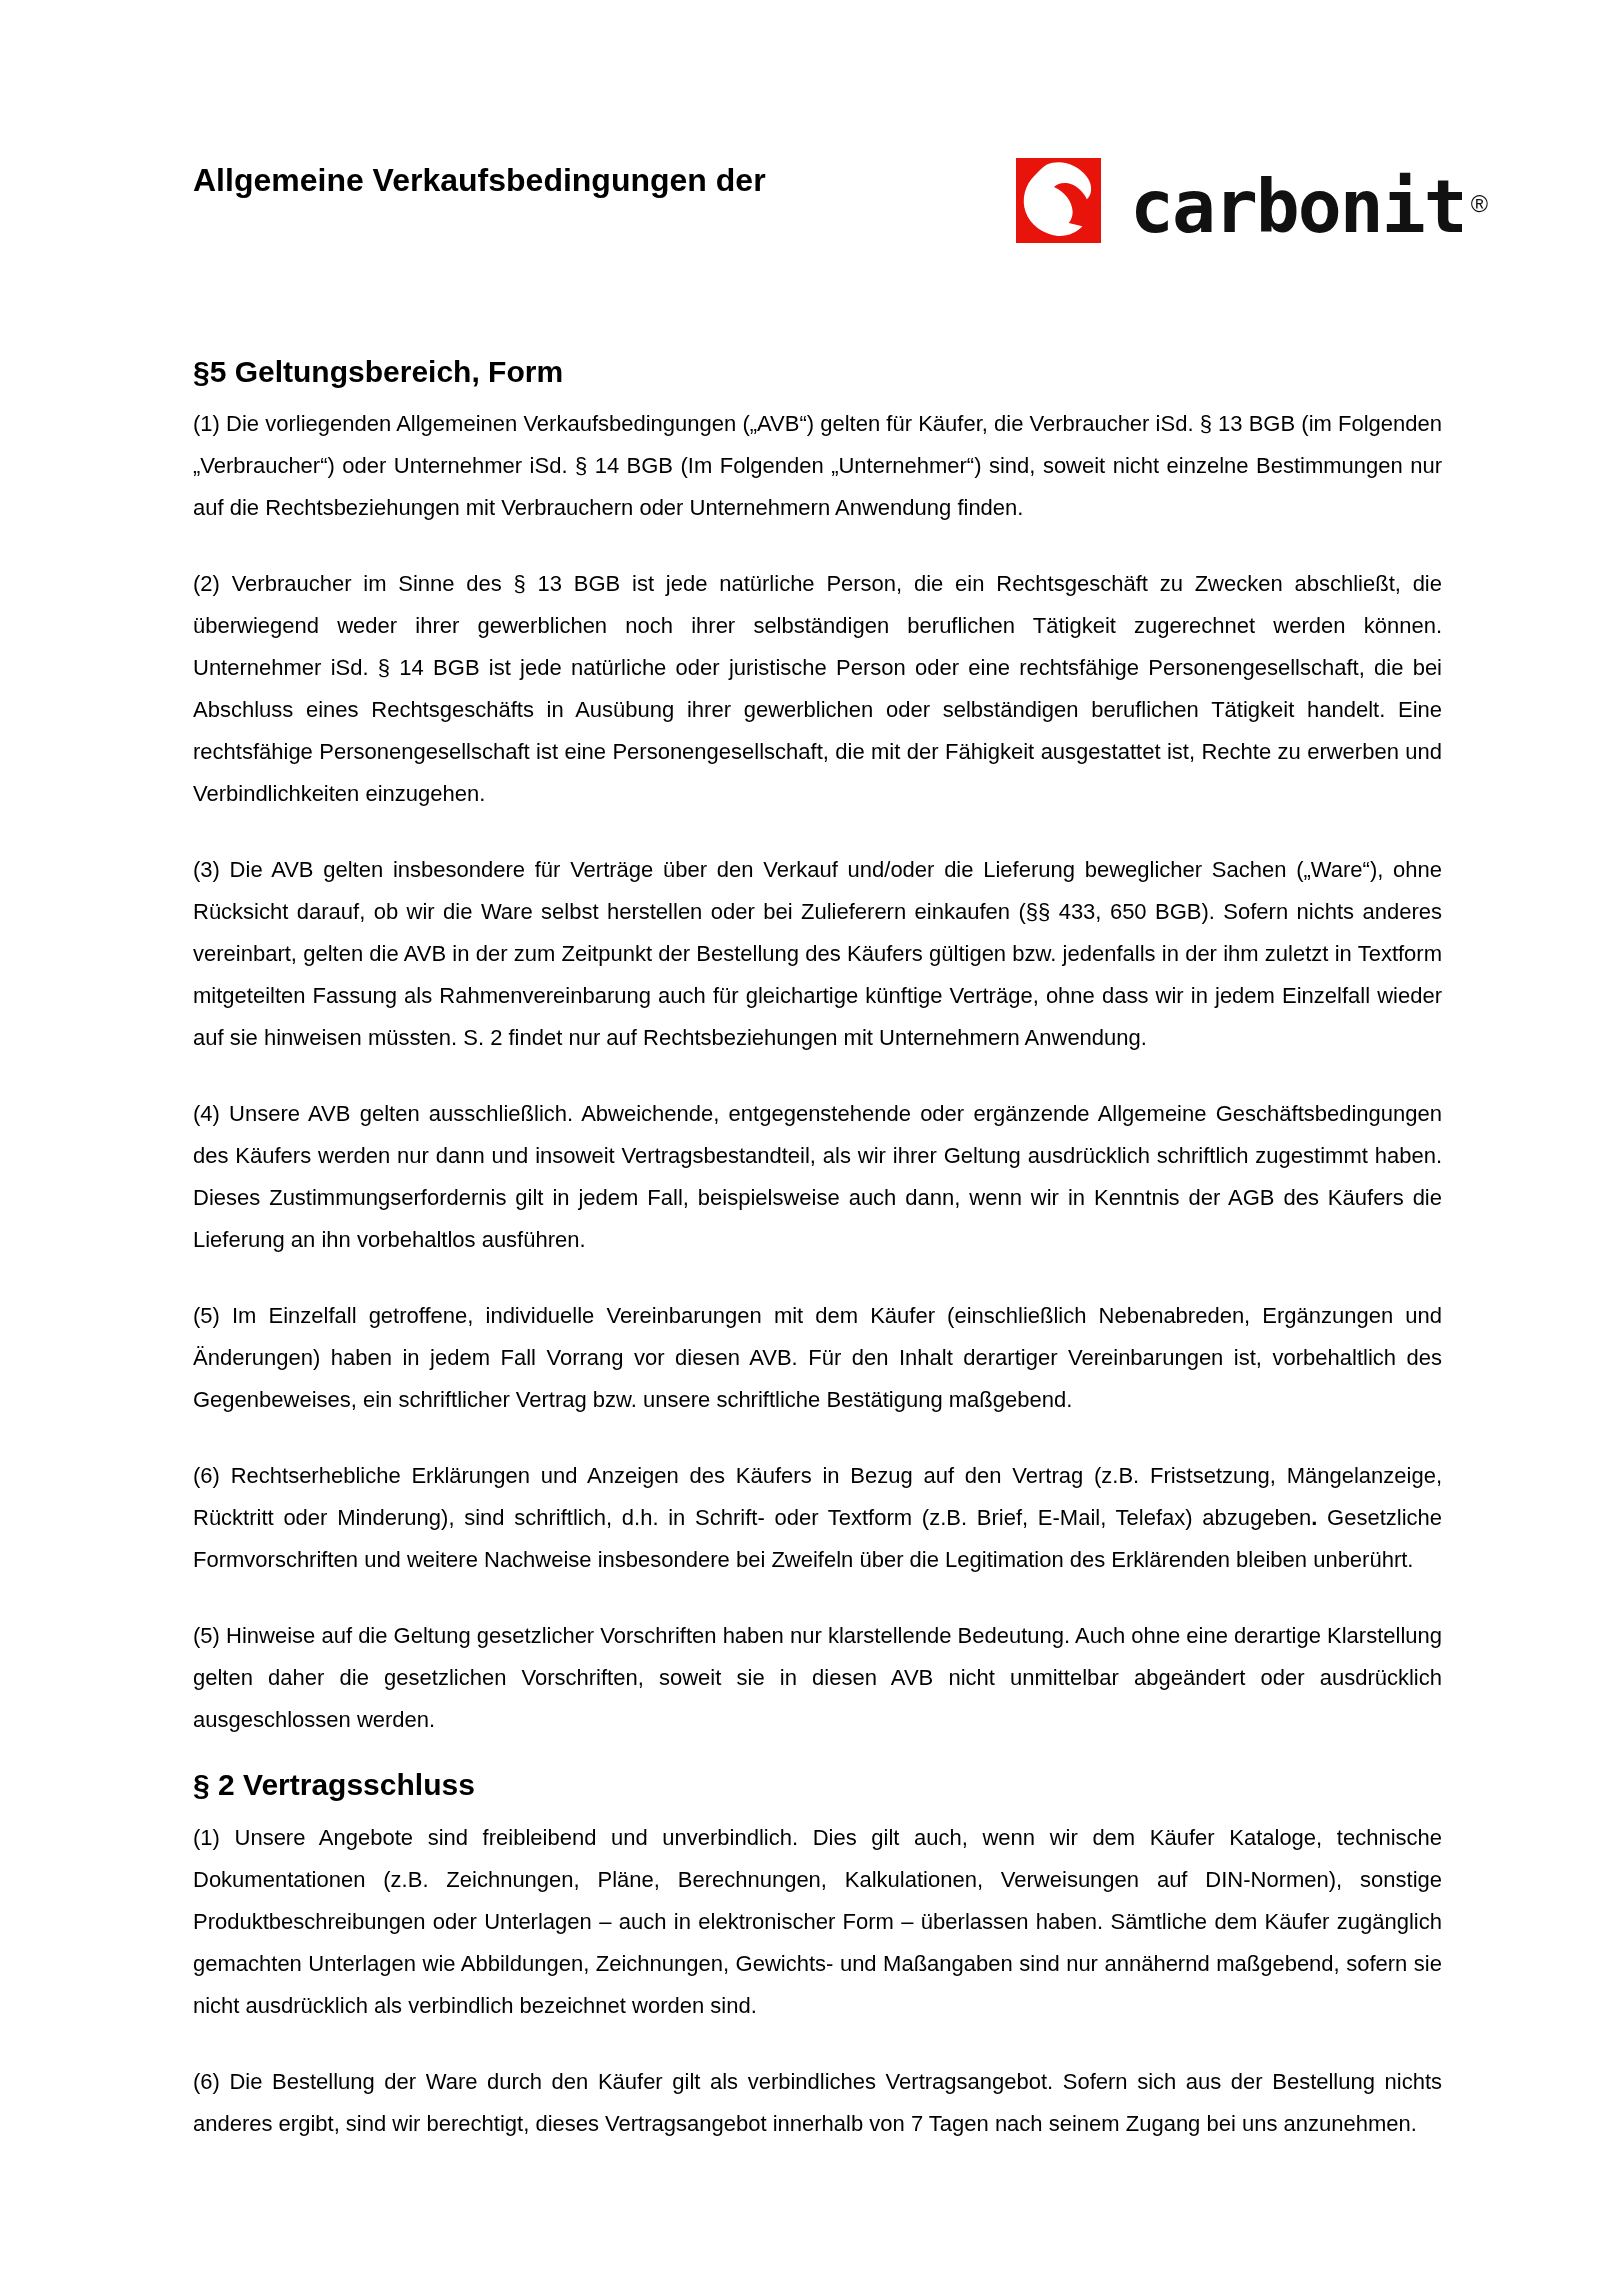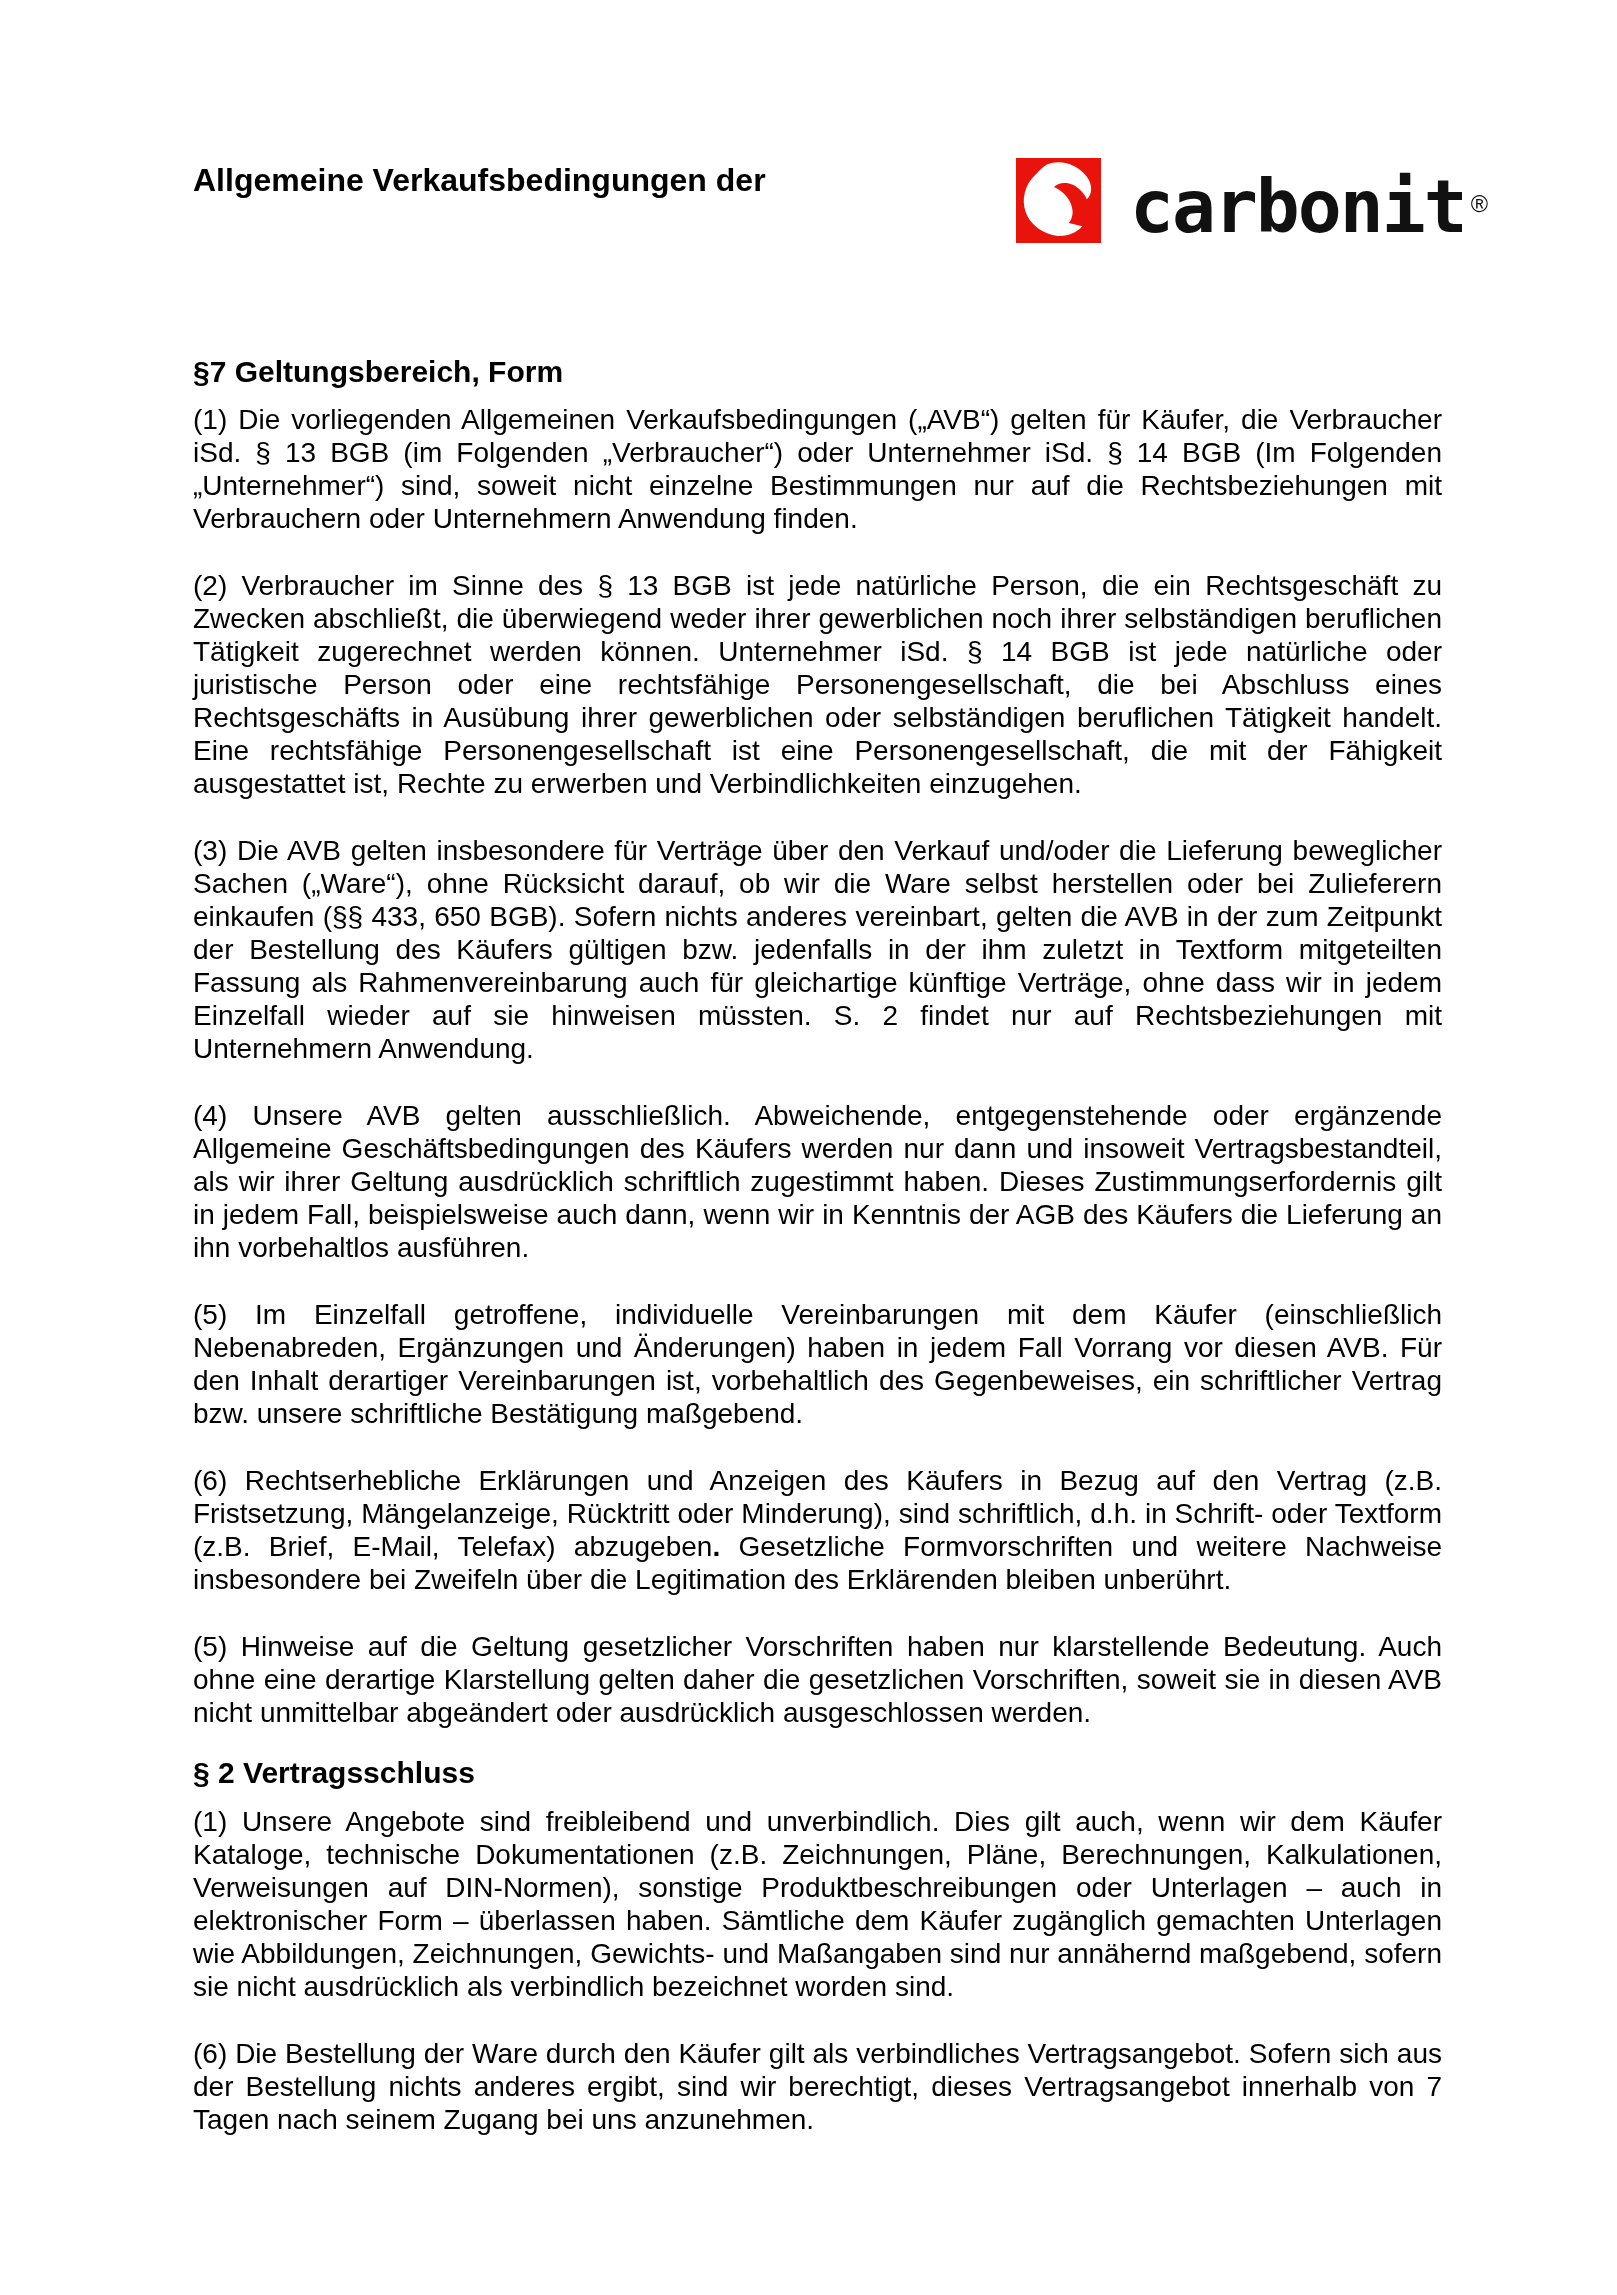--- a/index.html
+++ b/index.html
@@ -65,22 +65,22 @@
     font-size: 30px;
     line-height: 37px;
     font-weight: 700;
     margin: 0 0 13px 0;
   }
   .h.later {
     margin-top: -9px;
     margin-bottom: 14.3px;
   }
   .content p {
-    font-size: 28px;
-    line-height: 33px;
+    font-size: 22px;
+    line-height: 42px;
     text-align: justify;
     margin: 4px 0 34px 0;
   }
   .b { font-weight: 700; }
 </style>
 </head>
 <body>
 
 <div class="page">
 
@@ -104,21 +104,21 @@
           C 42 119 22 104 15 84
           C 8 64 14 41 29 27
           C 35 21 41 14 48 10 Z"></path>
       </svg>
     </span>
     <span class="logo-text">carbonit</span>
     <span class="logo-reg">®</span>
   </div>
 
   <div class="content">
-      <div class="h">§7 Geltungsbereich, Form</div>
+      <div class="h">§5 Geltungsbereich, Form</div>
       <p><span>(1) Die vorliegenden Allgemeinen Verkaufsbedingungen („AVB“) gelten für Käufer, die Verbraucher iSd. § 13 BGB (im Folgenden „Verbraucher“) oder Unternehmer iSd. § 14 BGB (Im Folgenden „Unternehmer“) sind, soweit nicht einzelne Bestimmungen nur auf die Rechtsbeziehungen mit Verbrauchern oder Unternehmern Anwendung finden.</span></p>
       <p><span>(2) Verbraucher im Sinne des § 13 BGB ist jede natürliche Person, die ein Rechtsgeschäft zu Zwecken abschließt, die überwiegend weder ihrer gewerblichen noch ihrer selbständigen beruflichen Tätigkeit zugerechnet werden können. Unternehmer iSd. § 14 BGB ist jede natürliche oder juristische Person oder eine rechtsfähige Personengesellschaft, die bei Abschluss eines Rechtsgeschäfts in Ausübung ihrer gewerblichen oder selbständigen beruflichen Tätigkeit handelt. Eine rechtsfähige Personengesellschaft ist eine Personengesellschaft, die mit der Fähigkeit ausgestattet ist, Rechte zu erwerben und Verbindlichkeiten einzugehen.</span></p>
       <p><span>(3) Die AVB gelten insbesondere für Verträge über den Verkauf und/oder die Lieferung beweglicher Sachen („Ware“), ohne Rücksicht darauf, ob wir die Ware selbst herstellen oder bei Zulieferern einkaufen (§§ 433, 650 BGB). Sofern nichts anderes vereinbart, gelten die AVB in der zum Zeitpunkt der Bestellung des Käufers gültigen bzw. jedenfalls in der ihm zuletzt in Textform mitgeteilten Fassung als Rahmenvereinbarung auch für gleichartige künftige Verträge, ohne dass wir in jedem Einzelfall wieder auf sie hinweisen müssten. S. 2 findet nur auf Rechtsbeziehungen mit Unternehmern Anwendung.</span></p>
       <p><span>(4) Unsere AVB gelten ausschließlich. Abweichende, entgegenstehende oder ergänzende Allgemeine Geschäftsbedingungen des Käufers werden nur dann und insoweit Vertragsbestandteil, als wir ihrer Geltung ausdrücklich schriftlich zugestimmt haben. Dieses Zustimmungserfordernis gilt in jedem Fall, beispielsweise auch dann, wenn wir in Kenntnis der AGB des Käufers die Lieferung an ihn vorbehaltlos ausführen.</span></p>
       <p><span>(5) Im Einzelfall getroffene, individuelle Vereinbarungen mit dem Käufer (einschließlich Nebenabreden, Ergänzungen und Änderungen) haben in jedem Fall Vorrang vor diesen AVB. Für den Inhalt derartiger Vereinbarungen ist, vorbehaltlich des Gegenbeweises, ein schriftlicher Vertrag bzw. unsere schriftliche Bestätigung maßgebend.</span></p>
       <p><span>(6) Rechtserhebliche Erklärungen und Anzeigen des Käufers in Bezug auf den Vertrag (z.B. Fristsetzung, Mängelanzeige, Rücktritt oder Minderung), sind schriftlich, d.h. in Schrift- oder Textform (z.B. Brief, E-Mail, Telefax) abzugeben</span><span class="b">.</span><span> Gesetzliche Formvorschriften und weitere Nachweise insbesondere bei Zweifeln über die Legitimation des Erklärenden bleiben unberührt.</span></p>
       <p><span>(5) Hinweise auf die Geltung gesetzlicher Vorschriften haben nur klarstellende Bedeutung. Auch ohne eine derartige Klarstellung gelten daher die gesetzlichen Vorschriften, soweit sie in diesen AVB nicht unmittelbar abgeändert oder ausdrücklich ausgeschlossen werden.</span></p>
       <div class="h later">§ 2 Vertragsschluss</div>
       <p><span>(1) Unsere Angebote sind freibleibend und unverbindlich. Dies gilt auch, wenn wir dem Käufer Kataloge, technische Dokumentationen (z.B. Zeichnungen, Pläne, Berechnungen, Kalkulationen, Verweisungen auf DIN-Normen), sonstige Produktbeschreibungen oder Unterlagen – auch in elektronischer Form – überlassen haben. Sämtliche dem Käufer zugänglich gemachten Unterlagen wie Abbildungen, Zeichnungen, Gewichts- und Maßangaben sind nur annähernd maßgebend, sofern sie nicht ausdrücklich als verbindlich bezeichnet worden sind.</span></p>
       <p><span>(6) Die Bestellung der Ware durch den Käufer gilt als verbindliches Vertragsangebot. Sofern sich aus der Bestellung nichts anderes ergibt, sind wir berechtigt, dieses Vertragsangebot innerhalb von 7 Tagen nach seinem Zugang bei uns anzunehmen.</span></p>

